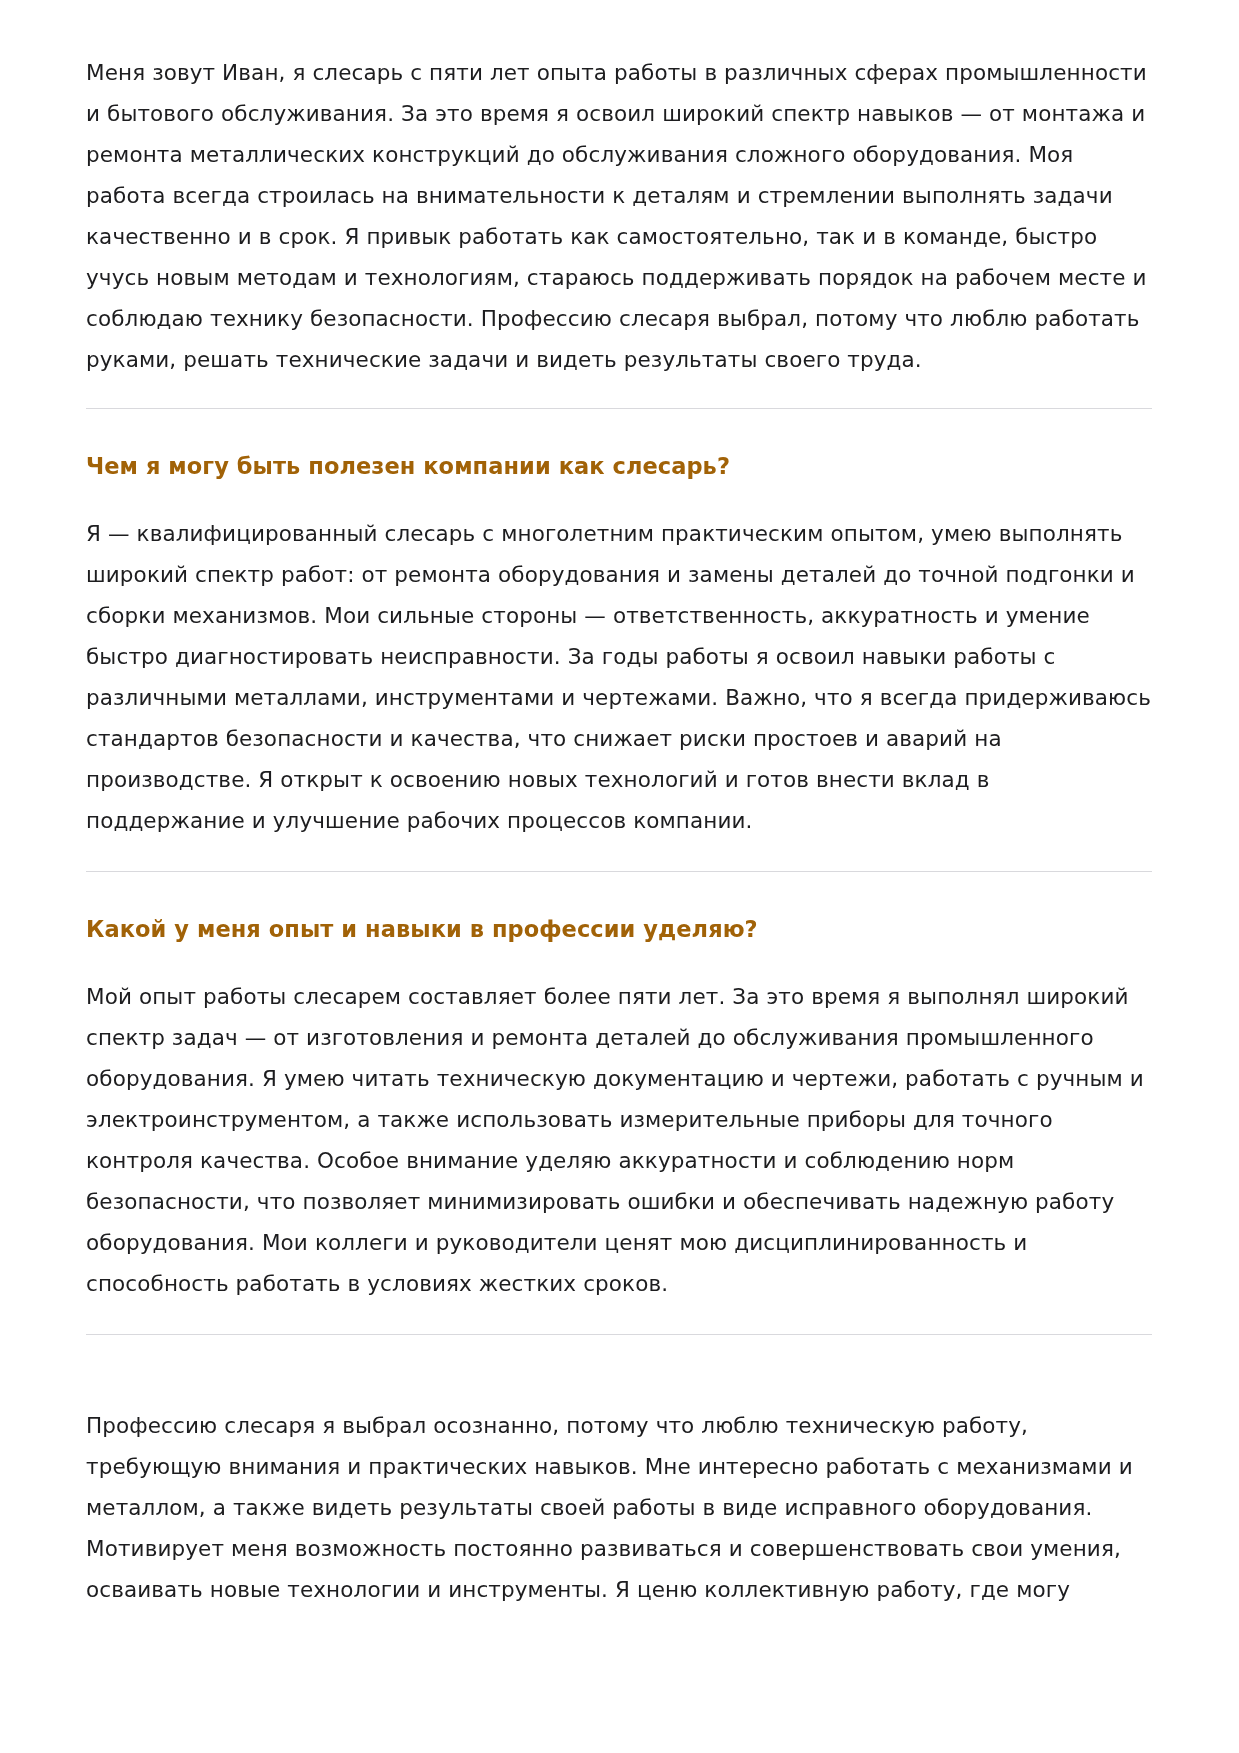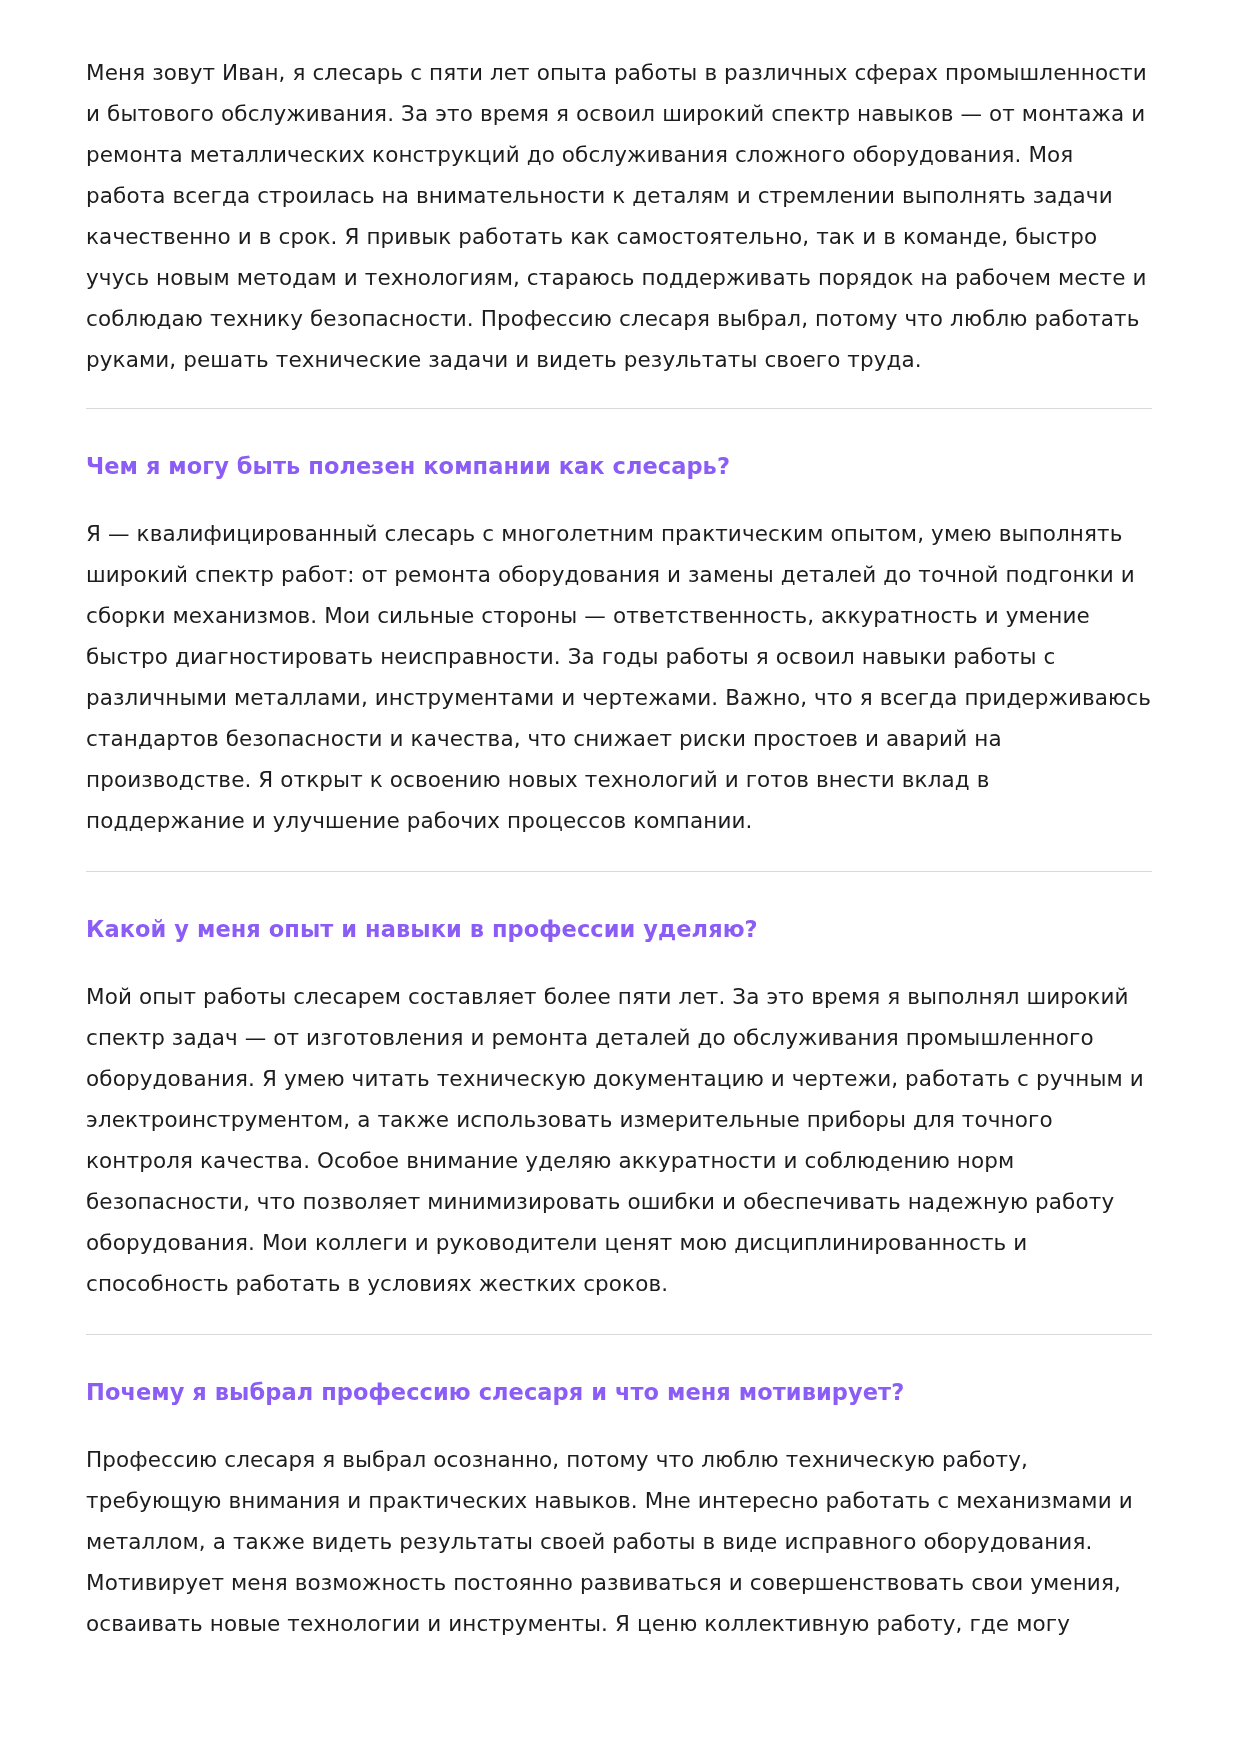--- a/index.html
+++ b/index.html
@@ -32,21 +32,21 @@
     text-align: left;
   }
   .section {
     margin: 0;
   }
   h2.heading {
     margin: 0;
     font-size: 22.5px;
     line-height: 34px;
     font-weight: 700;
-    color: #8b5cf6;
+    color: #a16207;
     letter-spacing: 0.003em;
   }
   .divider {
     border: 0;
     border-top: 1px solid #d9d9dd;
     margin: 0;
     width: 100%;
   }
   .gap-after-intro { height: 28px; }
   .gap-before-heading { height: 40px; }
@@ -77,19 +77,18 @@
       <div class="gap-before-heading"></div>
       <h2 class="heading">Какой у меня опыт и навыки в профессии уделяю?</h2>
       <div class="gap-after-heading"></div>
       <p class="para">Мой опыт работы слесарем составляет более пяти лет. За это время я выполнял широкий спектр задач — от изготовления и ремонта деталей до обслуживания промышленного оборудования. Я умею читать техническую документацию и чертежи, работать с ручным и электроинструментом, а также использовать измерительные приборы для точного контроля качества. Особое внимание уделяю аккуратности и соблюдению норм безопасности, что позволяет минимизировать ошибки и обеспечивать надежную работу оборудования. Мои коллеги и руководители ценят мою дисциплинированность и способность работать в условиях жестких сроков.</p>
       <div class="gap-after-body"></div>
       <hr class="divider">
     </div>
 
     <div class="section">
       <div class="gap-before-heading"></div>
-      <h2 class="heading">Почему я выбрал профессию слесаря и что меня мотивирует?</h2>
       <div class="gap-after-heading"></div>
       <p class="para">Профессию слесаря я выбрал осознанно, потому что люблю техническую работу, требующую внимания и практических навыков. Мне интересно работать с механизмами и металлом, а также видеть результаты своей работы в виде исправного оборудования. Мотивирует меня возможность постоянно развиваться и совершенствовать свои умения, осваивать новые технологии и инструменты. Я ценю коллективную работу, где могу</p>
     </div>
 
   </div>
 </div>
 
 </body></html>

